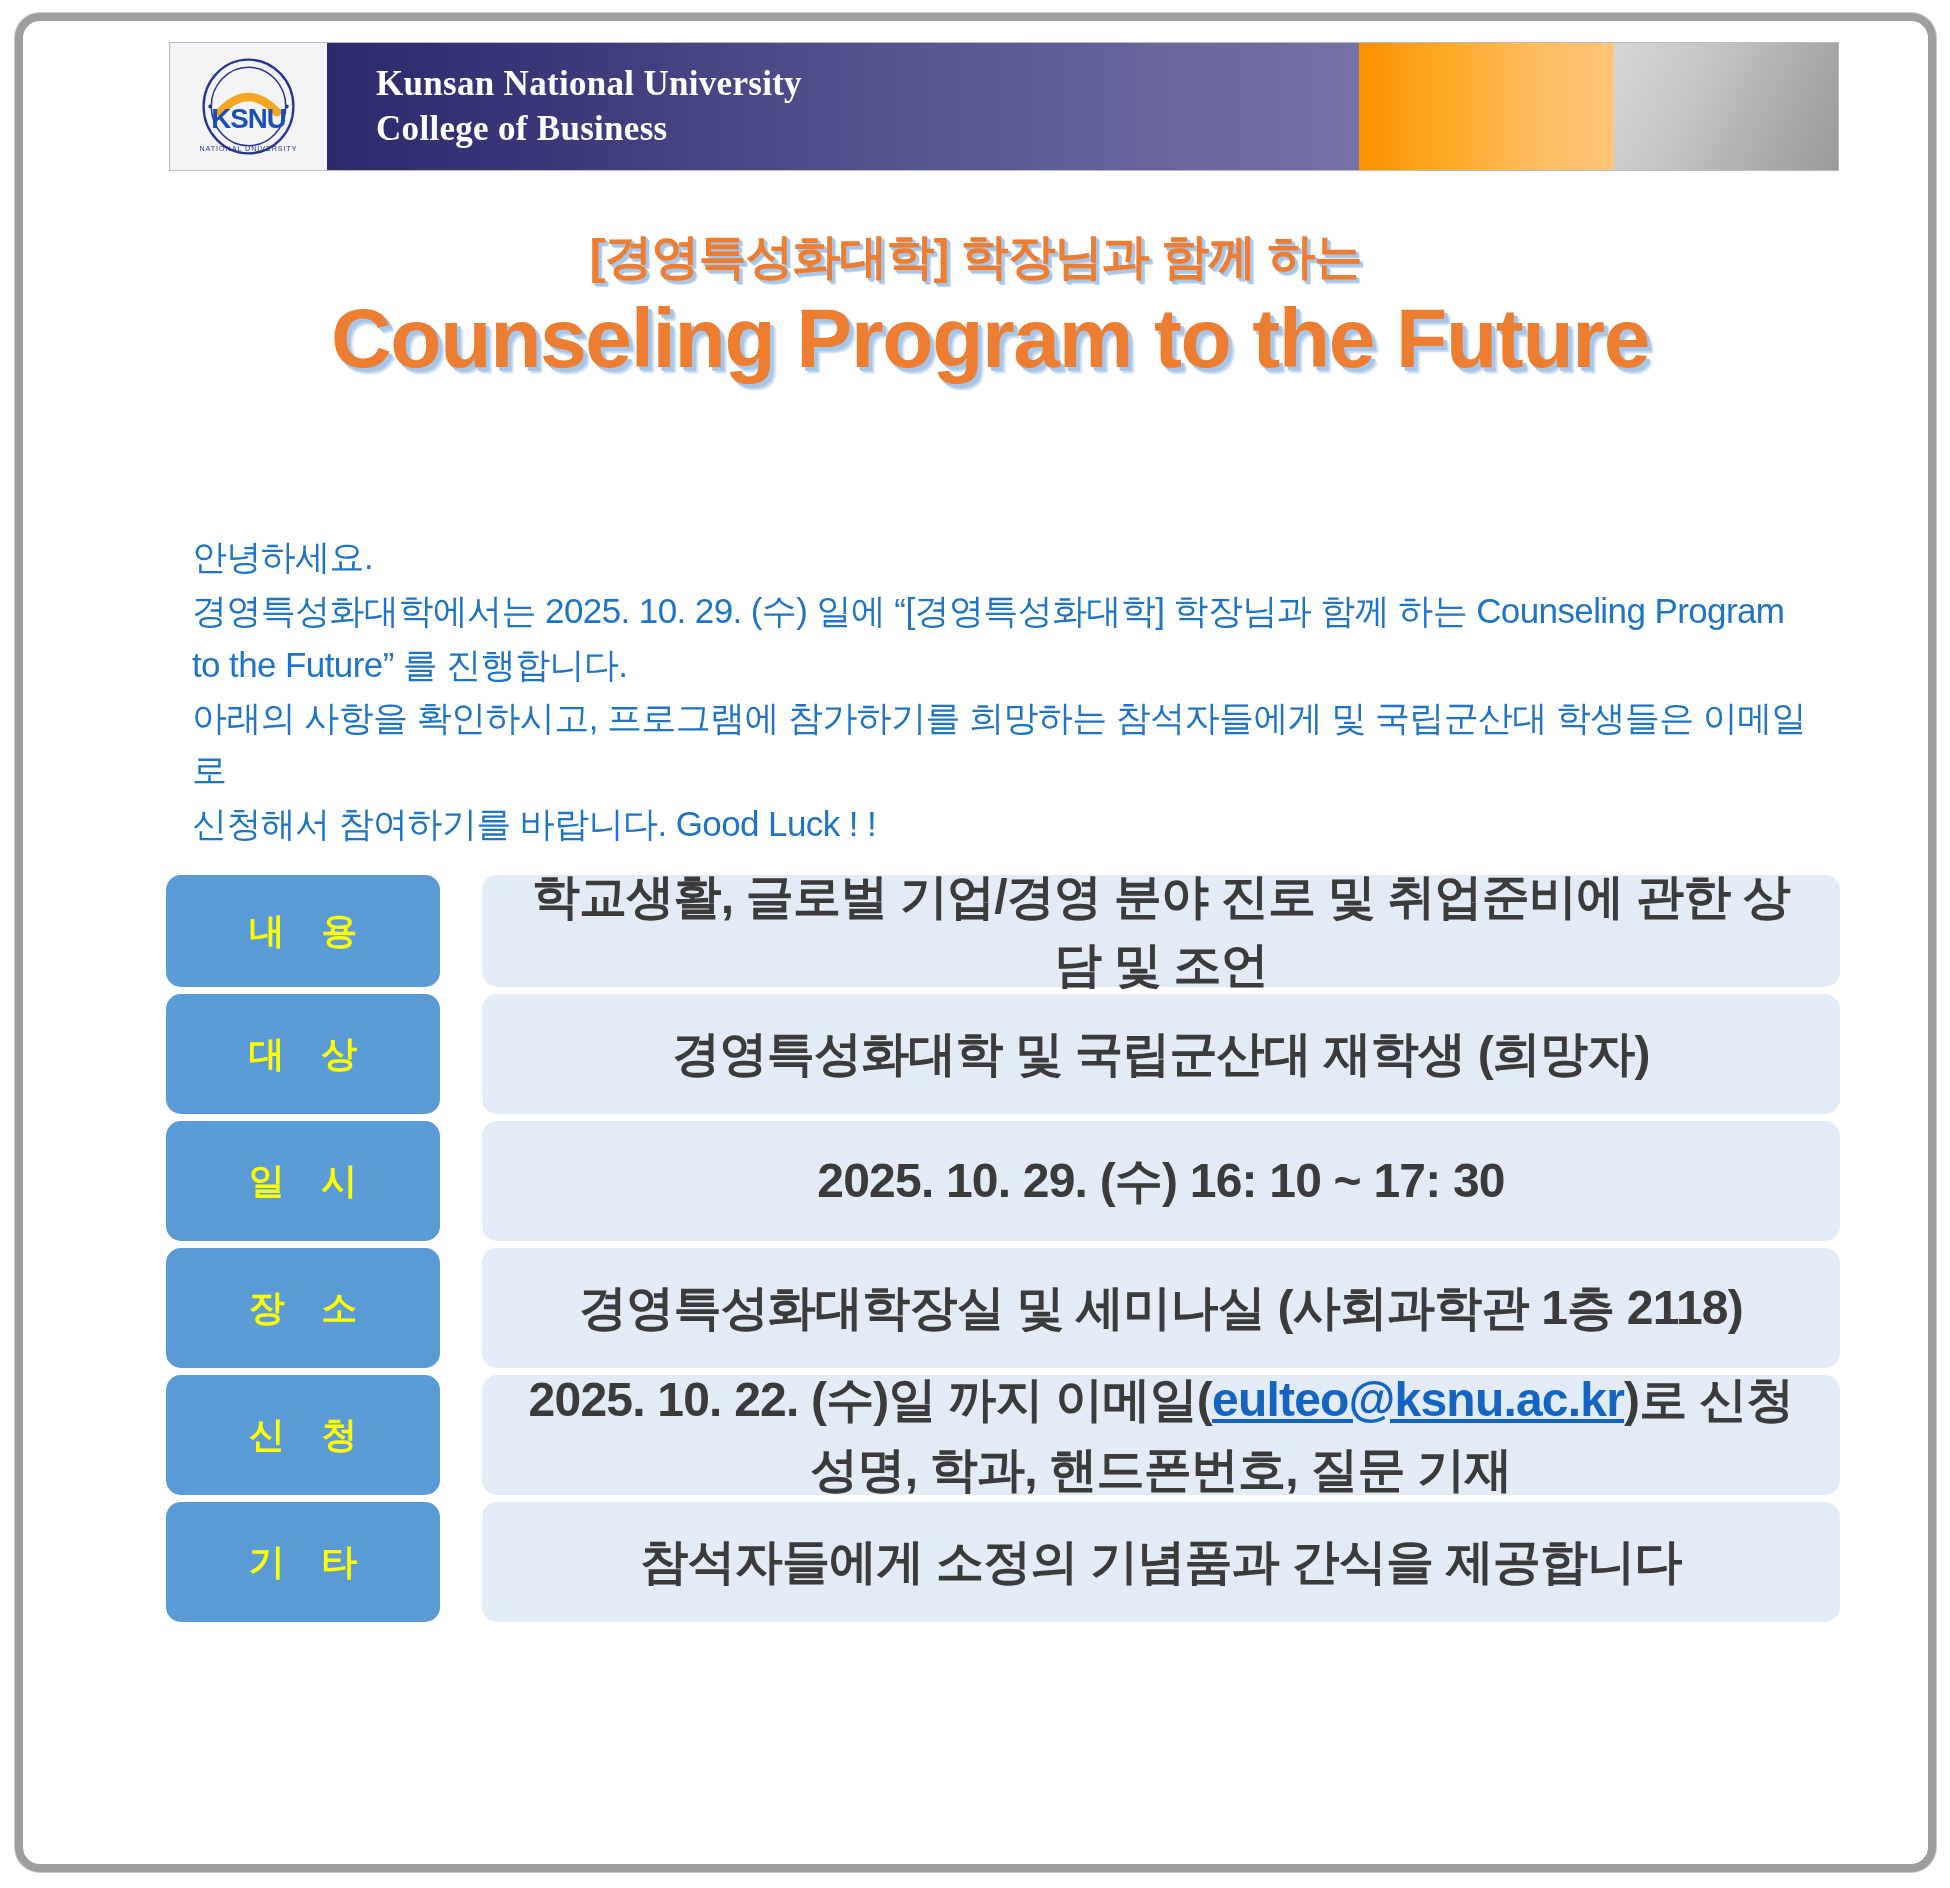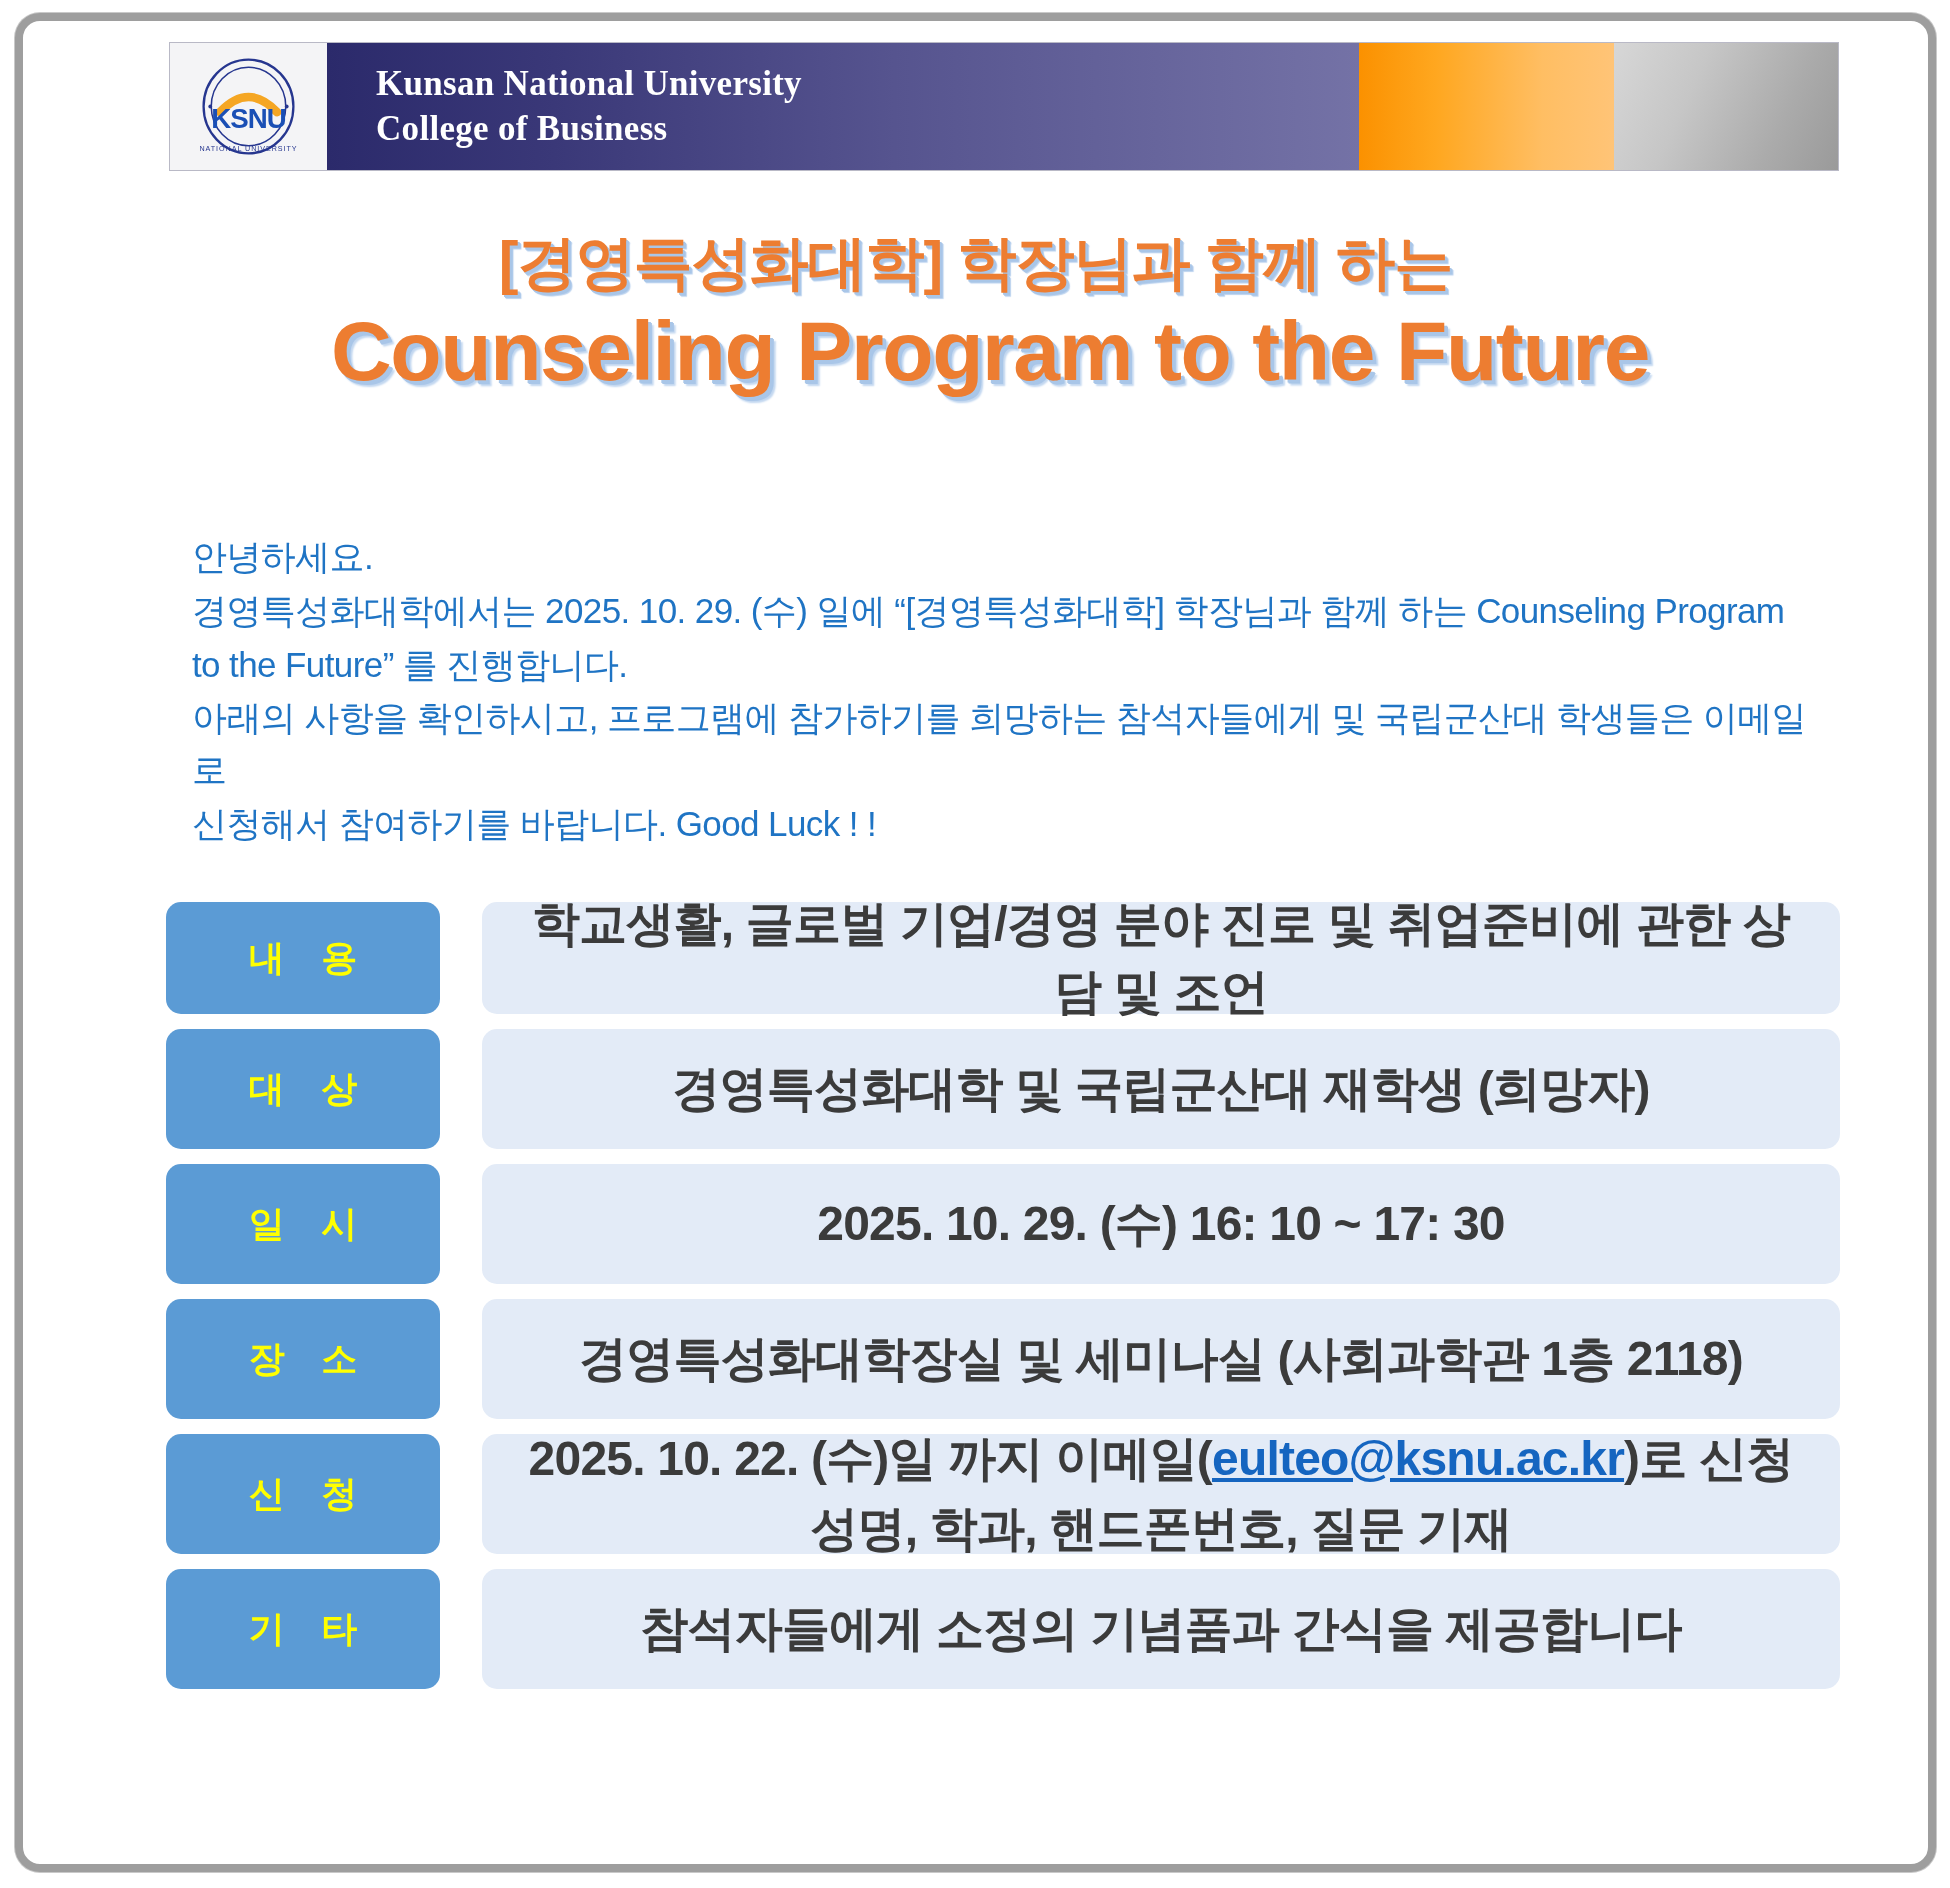--- a/index.html
+++ b/index.html
@@ -86,21 +86,21 @@
   #title-block {
     position: absolute;
     left: 0;
     top: 207px;
     width: 100%;
     text-align: center;
   }
   .title-ko {
     font-family: "Liberation Sans", "DejaVu Sans", sans-serif;
     font-weight: bold;
-    font-size: 59px;
+    font-size: 48px;
     color: #ED7D31;
     letter-spacing: -1px;
     line-height: 1.22;
     text-shadow:
       1.9px 1.9px 0 #a9c6e8,
       2.9px 2.9px 0 #a9c6e8,
       3.8px 3.8px 1px #bcd3ef;
   }
   .title-en {
     font-family: "Liberation Sans", "DejaVu Sans", sans-serif;
@@ -129,25 +129,25 @@
     letter-spacing: -0.6px;
     font-family: "Liberation Sans", "DejaVu Sans", sans-serif;
   }
   #intro-block p { margin: 0; }
   #intro-block p + p { margin-top: 1.9px; }
 
   
   #info-table {
     position: absolute;
     left: 143px;
-    top: 881px;
+    top: 854px;
     width: 1674px;
     display: flex;
     flex-direction: column;
-    gap: 15px;
+    gap: 7px;
     justify-content: flex-end;
   }
   .info-row {
     display: flex;
     align-items: stretch;
     gap: 42px;
   }
   .info-label {
     flex: 0 0 274px;
     background: #5B9BD5;

